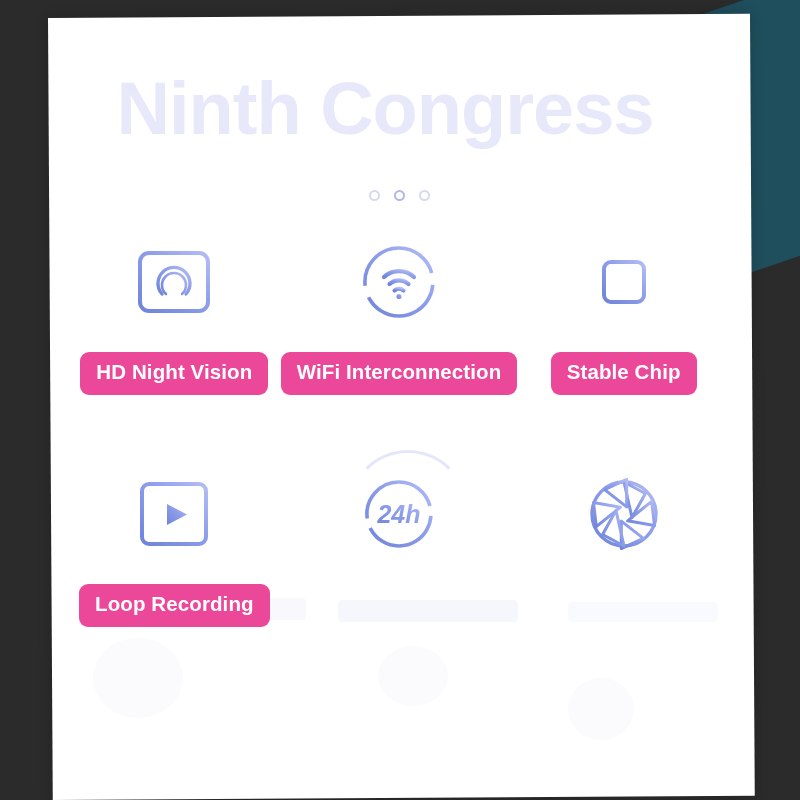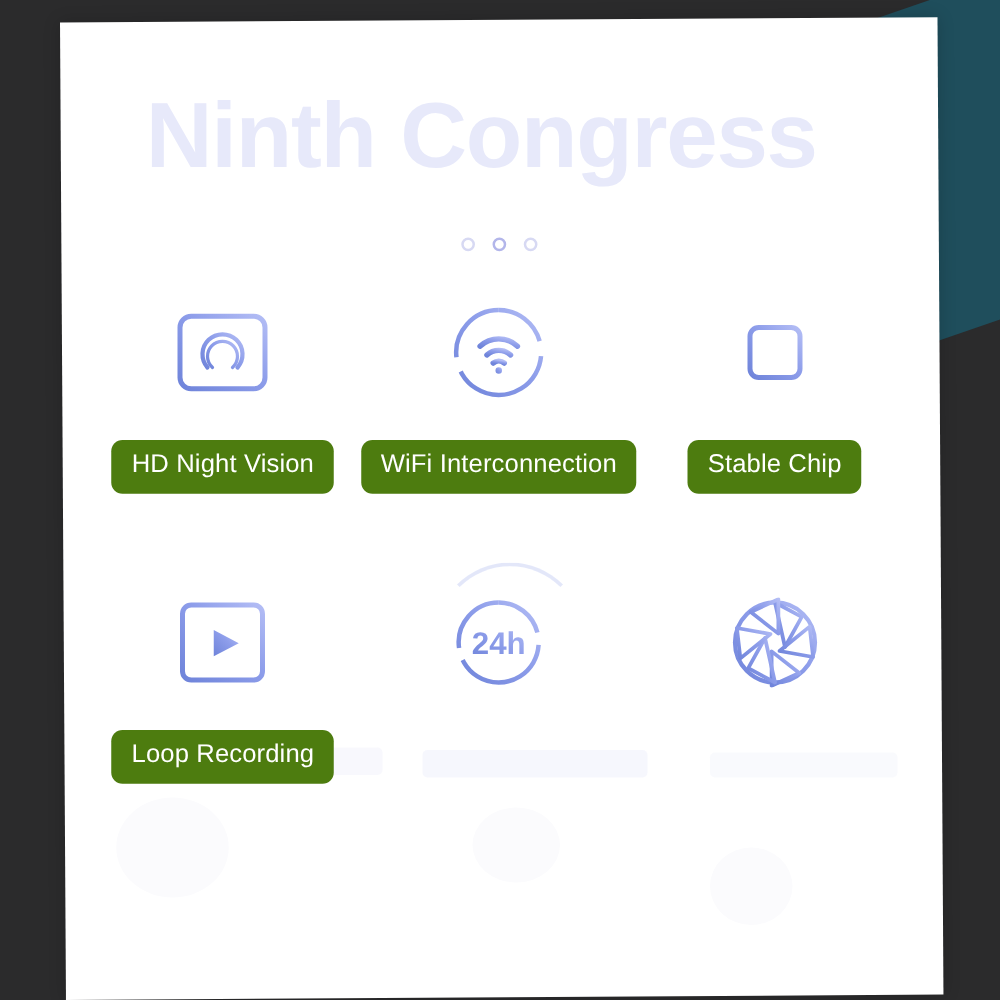--- a/index.html
+++ b/index.html
@@ -140,32 +140,33 @@
     height: 92px;
     display: flex;
     align-items: center;
     justify-content: center;
     margin-top: 6px;
   }
   .icon-wrap svg { display: block; }
 
   .feature-label {
     margin-top: 24px;
-    background: #4d7c0f;
+    background: #ec4899;
     color: #ffffff;
     font-size: 20.5px;
     line-height: 1;
     padding: 10px 16px 12px 16px;
     border-radius: 9px;
     white-space: nowrap;
     letter-spacing: 0.1px;
-  }
-
-  
-  .row2 .icon-wrap { margin-top: 22px; }
+    font-weight: bold;
+  }
+
+  
+  .row2 .icon-wrap { margin-top: 22px; font-style: italic; }
 </style>
 </head>
 <body>
 
 <div id="backdrop">
 
   <div id="teal-wedge"></div>
 
   <div id="page-sheet">
     <div id="page-inner">

